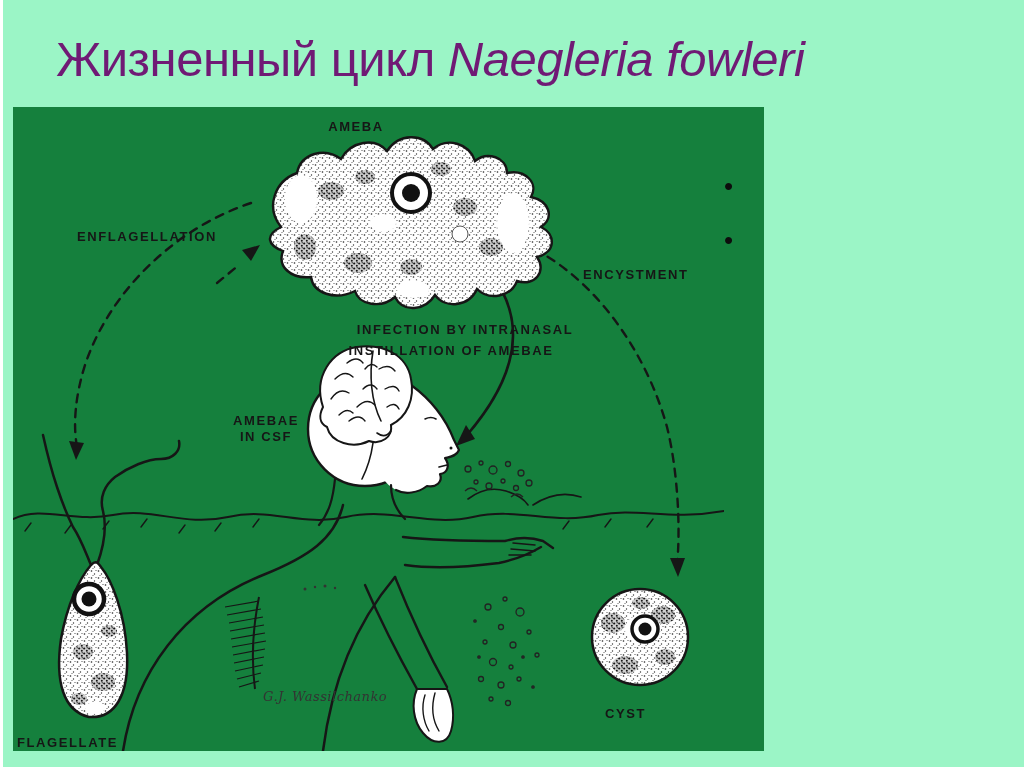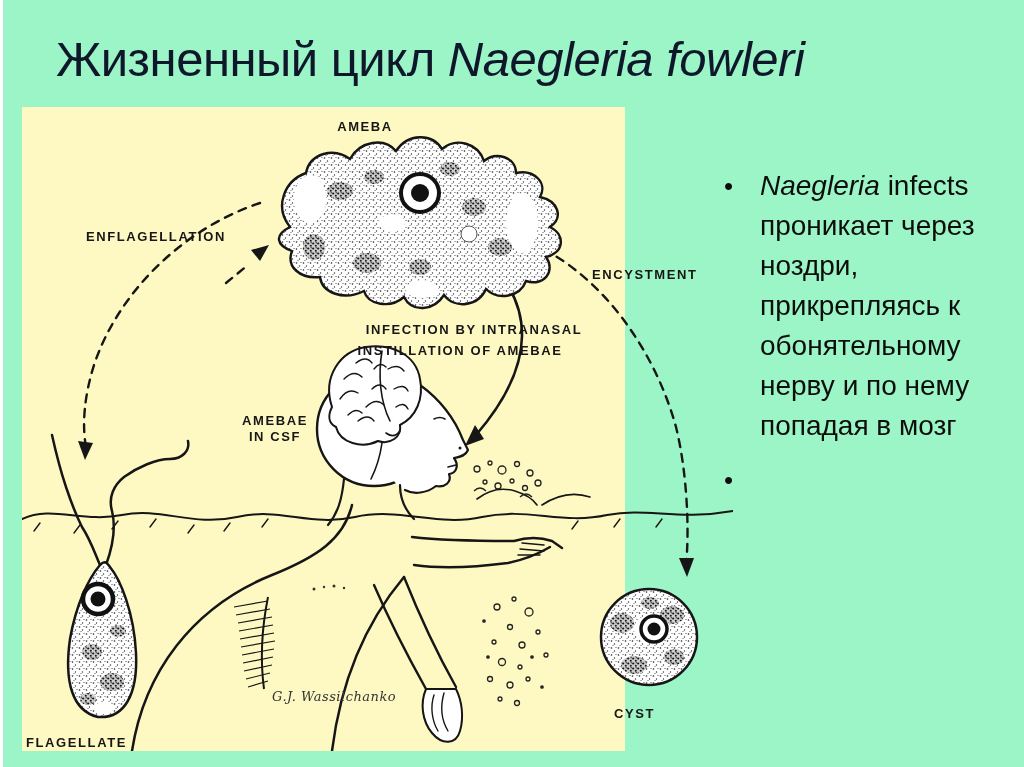--- a/index.html
+++ b/index.html
@@ -3,25 +3,25 @@
 <meta charset="utf-8">
 <style>
   html,body{margin:0;padding:0;}
   body{
     width:1024px;height:767px;position:relative;overflow:hidden;
     font-family:"Liberation Sans", sans-serif;color:#111;
   }
   .left-strip{position:absolute;left:0;top:0;width:3px;height:767px;background:#ffffff;}
   .slide-title{
     position:absolute;left:56px;top:34px;font-size:49px;line-height:1.05;
-    letter-spacing:-0.5px;color:#0f172a;white-space:nowrap;
+    letter-spacing:-0.5px;color:#701a75;white-space:nowrap;
   }
   .slide-title .it{font-style:italic;}
   .diagram-panel{
-    position:absolute;left:22px;top:107px;width:603px;height:644px;background:#fef9c3;
+    position:absolute;left:13px;top:107px;width:751px;height:644px;background:#15803d;
   }
   .diagram-panel svg{position:absolute;left:0;top:0;}
   .bullets{
     position:absolute;left:720px;top:166px;width:296px;
     font-size:28px;line-height:40px;color:#0d0d0d;
   }
   .bullet{display:flex;align-items:flex-start;margin-bottom:14px;}
   .bullet .dot{flex:0 0 36px;text-align:left;padding-left:4px;font-size:26px;}
   .bullet .txt{flex:1 1 auto;max-width:252px;}
   .bullet .txt .it{font-style:italic;}
@@ -222,18 +222,17 @@
   <text class="diag-label" x="253" y="334" text-anchor="middle">IN CSF</text>
   <text class="diag-label" x="4" y="640">FLAGELLATE</text>
   <text class="diag-label" x="592" y="611">CYST</text>
   <text class="diag-sig" x="250" y="594">G.J. Wassilchanko</text>
 </svg>
 </div>
 
 <div class="bullets">
   <div class="bullet">
     <span class="dot">•</span>
-    <span class="txt"><span class="it">Naegleria</span><span> infects проникает через ноздри, прикрепляясь к обонятельному нерву и по нему попадая в мозг</span></span>
   </div>
   <div class="bullet">
     <span class="dot">•</span>
   </div>
 </div>
 
 </body></html>

